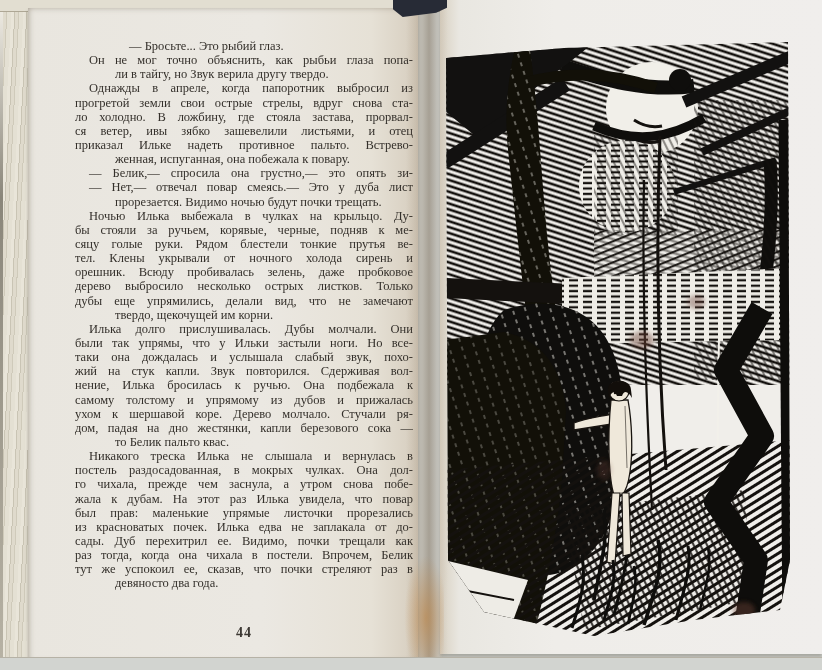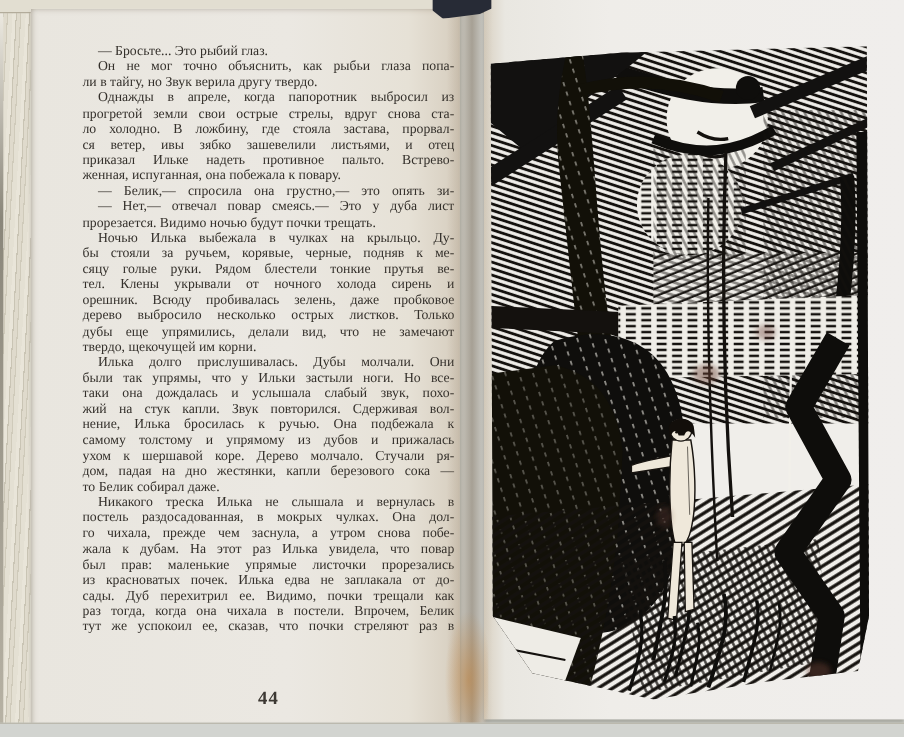--- a/index.html
+++ b/index.html
@@ -11,24 +11,24 @@
   .stack-left:before{content:"";position:absolute;left:0;top:0;width:3px;height:100%;background:linear-gradient(#f2efe7,#8a867a 30%,#b7b2a4);}
   .stack-top{position:absolute;left:0;top:0;width:446px;height:11px;background:#e2ded1;border-bottom:1px solid #aea795;}
   
   .page-left{position:absolute;left:28px;top:8px;width:390px;height:650px;
     background:linear-gradient(to right,#e9e6df 0%,#ebe8e2 60%,#e6e1d6 88%,#d6cdbe 100%);
     box-shadow:inset 3px 2px 6px -3px rgba(100,90,70,.55), 0 3px 3px rgba(80,75,60,.35);}
   .textblock{position:absolute;left:47px;top:31px;width:338px;
     font-size:12.5px;line-height:14.15px;color:#34302b;
     text-rendering:optimizeLegibility;}
   .tl{text-align:justify;text-align-last:justify;text-justify:inter-word;height:14.15px;overflow:hidden;white-space:nowrap;}
-  .tl.pl{text-align-last:left;}
+  .tl.pl{text-align-last:left;margin-left:40px;}
   .tl.pf{text-indent:14px;}
   .pagenum{position:absolute;left:47px;top:617px;width:338px;text-align:center;
-    font-size:17px;font-weight:bold;letter-spacing:1px;color:#3c3833;}
+    font-size:14px;font-weight:bold;letter-spacing:1px;color:#3c3833;}
   
   .page-right{position:absolute;left:440px;top:0;width:382px;height:654px;
     background:linear-gradient(to right,#d9d1c2 0%,#e9e7e1 5%,#efEDe9 30%,#f0eeec 100%);
     background:linear-gradient(to right,#d9d1c2 0%,#e9e7e1 5%,#efede9 30%,#f0eeec 100%);
     box-shadow:0 3px 3px rgba(80,75,60,.3);}
   .illo{position:absolute;left:4px;top:40px;}
   
   .gutter{position:absolute;left:406px;top:0;width:42px;height:660px;pointer-events:none;
     background:linear-gradient(to right,rgba(140,120,95,0) 0%,rgba(135,115,90,.28) 40%,rgba(110,92,70,.42) 55%,rgba(140,120,100,.12) 78%,rgba(0,0,0,0) 100%);}
   .gutter-crease{position:absolute;left:404px;top:555px;width:40px;height:105px;pointer-events:none;
@@ -69,30 +69,31 @@
         <div class="tl">дубы еще упрямились, делали вид, что не замечают</div>
         <div class="tl pl">твердо, щекочущей им корни.</div>
         <div class="tl pf">Илька долго прислушивалась. Дубы молчали. Они</div>
         <div class="tl">были так упрямы, что у Ильки застыли ноги. Но все-</div>
         <div class="tl">таки она дождалась и услышала слабый звук, похо-</div>
         <div class="tl">жий на стук капли. Звук повторился. Сдерживая вол-</div>
         <div class="tl">нение, Илька бросилась к ручью. Она подбежала к</div>
         <div class="tl">самому толстому и упрямому из дубов и прижалась</div>
         <div class="tl">ухом к шершавой коре. Дерево молчало. Стучали ря-</div>
         <div class="tl">дом, падая на дно жестянки, капли березового сока —</div>
-        <div class="tl pl">то Белик собирал даже.</div>
+        <div class="tl pl">то Белик пальто квас.</div>
         <div class="tl pf">Никакого треска Илька не слышала и вернулась в</div>
         <div class="tl">постель раздосадованная, в мокрых чулках. Она дол-</div>
         <div class="tl">го чихала, прежде чем заснула, а утром снова побе-</div>
         <div class="tl">жала к дубам. На этот раз Илька увидела, что повар</div>
         <div class="tl">был прав: маленькие упрямые листочки прорезались</div>
         <div class="tl">из красноватых почек. Илька едва не заплакала от до-</div>
         <div class="tl">сады. Дуб перехитрил ее. Видимо, почки трещали как</div>
         <div class="tl">раз тогда, когда она чихала в постели. Впрочем, Белик</div>
         <div class="tl">тут же успокоил ее, сказав, что почки стреляют раз в</div>
+        <div class="tl pl">девяносто два года.</div>
       </div>
     <div class="pagenum">44</div>
   </div>
 
   <div class="page-right">
     <svg class="illo" width="348" height="602" viewBox="0 0 348 602" role="img" aria-label="Ксилография: девочка ночью в тёмном лесу у корявых чёрных дубов под луной">
       <defs>
         <clipPath id="block">
           <polygon points="2,18 120,8 344,2 346,520 336,570 250,580 150,596 40,572 4,520"></polygon>
         </clipPath>

